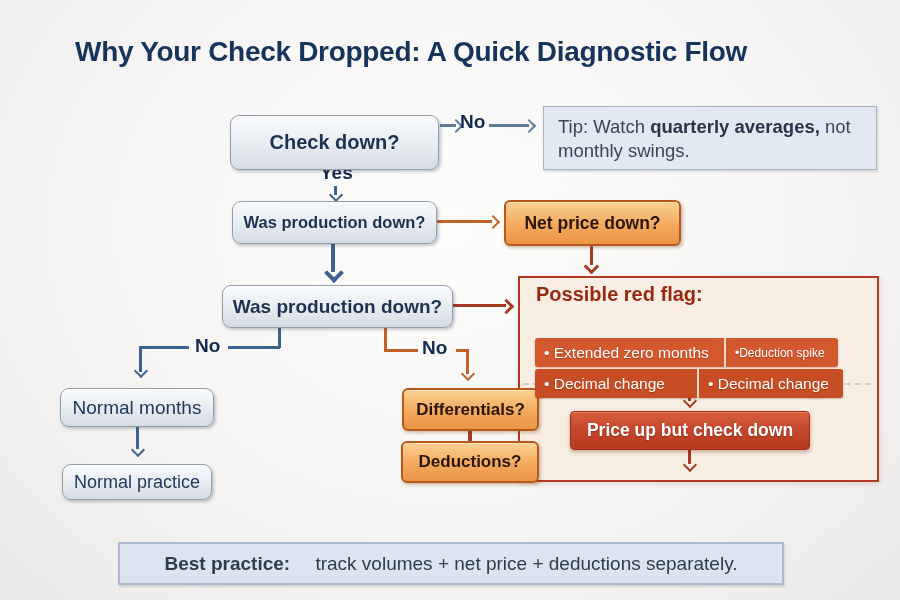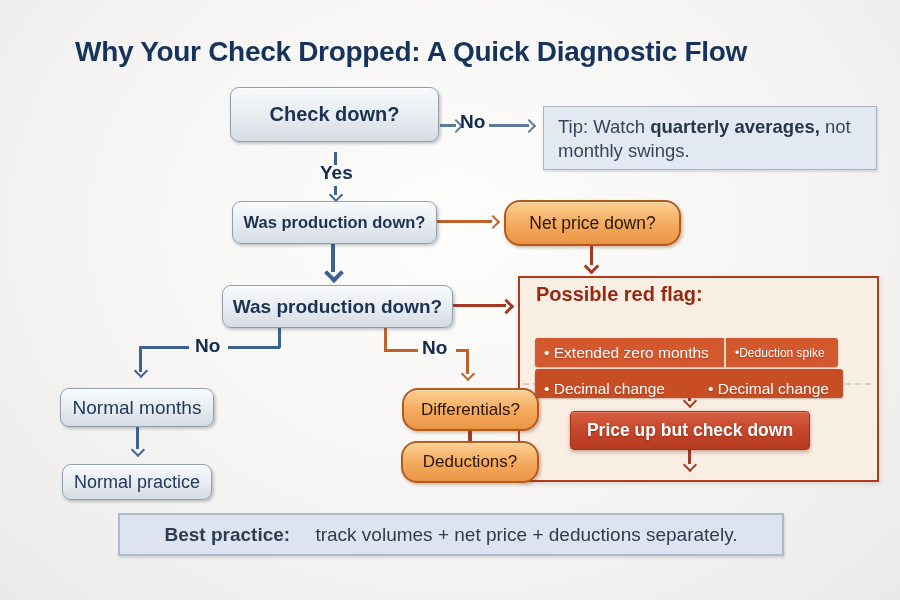--- a/index.html
+++ b/index.html
@@ -7,36 +7,36 @@
   .stage{position:relative;width:900px;height:600px;overflow:hidden;
          background:radial-gradient(ellipse at 50% 38%, #fdfdfc 0%, #f6f5f3 55%, #ebeae8 100%);}
   .abs{position:absolute;}
   .title{left:75px;top:36px;font-size:28px;font-weight:bold;color:#16335c;letter-spacing:-0.3px;}
   
   .box{position:absolute;display:flex;align-items:center;justify-content:center;text-align:center;}
   .box-gray{border-radius:9px;border:1.5px solid #939eab;color:#1d3150;font-weight:bold;
     background:linear-gradient(180deg,#f8fafc 0%,#e8edf2 50%,#d6dce3 100%);
     box-shadow:1.5px 2px 3px rgba(60,70,90,.28), inset 0 1px 0 rgba(255,255,255,.9);}
   .box-gray.lite{font-weight:normal;color:#22395c;}
-  .box-orange{border-radius:16px;border:2px solid #b55a1d;color:#2a1507;font-weight:normal;
+  .box-orange{border-radius:6px;border:2px solid #b55a1d;color:#2a1507;font-weight:bold;
     background:linear-gradient(180deg,#fbd093 0%,#f3a95c 55%,#ec9446 100%);
     box-shadow:1.5px 2px 3px rgba(120,60,10,.3), inset 0 1px 0 rgba(255,235,200,.7);}
   .tipbox{background:#e3e9f2;border:1.5px solid #a7b3c3;color:#39465a;font-size:18.5px;line-height:1.32;
     padding:8px 14px;box-shadow:1px 1.5px 2px rgba(80,90,110,.18);}
   .tipbox b{color:#273649;}
   .footerbar{display:flex;align-items:center;justify-content:center;background:#dde4ef;border:2px solid #abbacd;
     color:#2c3d52;font-size:19px;box-shadow:1px 1.5px 2px rgba(80,90,110,.18);}
   .panel{background:#f9eee4;border:2px solid #b13a20;box-shadow:1px 2px 5px rgba(120,40,20,.15);}
   .panel-header{font-size:20px;font-weight:bold;color:#96290f;}
   .flagrow{position:absolute;display:flex;align-items:stretch;border-radius:3px;color:#fff;
     box-shadow:0 1px 2px rgba(100,30,0,.3);margin-top:24px;}
   .flagrow .cell{display:flex;align-items:center;padding-left:9px;text-shadow:0 1px 1px rgba(110,25,0,.4);}
   .flagrow .divider{width:2px;background:#f3d9c2;}
   .row1{background:#d4582e;}
-  .row2{background:#c74e24;align-items:flex-end;}
+  .row2{background:#c74e24;}
   .btn-red{border-radius:4px;border:1px solid #9e3018;color:#fff;font-weight:bold;
     display:flex;align-items:center;justify-content:center;text-shadow:0 1px 2px rgba(90,15,0,.45);
     background:linear-gradient(180deg,#d85f41 0%,#c7482c 45%,#b53a20 100%);
     box-shadow:0 2px 4px rgba(100,20,0,.35), inset 0 1px 0 rgba(255,180,150,.4);}
   .lbl{position:absolute;font-weight:bold;color:#132a4e;font-size:19px;}
   
   .ln{position:absolute;}
   .chev{position:absolute;width:8px;height:8px;border:0 solid;background:transparent;transform:rotate(45deg);}
   .chev.d{border-right-width:2.5px;border-bottom-width:2.5px;}
   .chev.r{border-top-width:2.5px;border-right-width:2.5px;}
@@ -98,21 +98,21 @@
   <div class="ln red-bg" style="left:688px;top:450px;width:2.5px;height:14px;"></div>
   <div class="chev d red-bd" style="left:685px;top:460px;"></div>
 
   <div class="abs title">Why Your Check Dropped: A Quick Diagnostic Flow</div>
 
   <div class="lbl" style="left:460px;top:111px;">No</div>
   <div class="lbl" style="left:320px;top:162px;">Yes</div>
   <div class="lbl" style="left:195px;top:335px;">No</div>
   <div class="lbl" style="left:422px;top:337px;">No</div>
 
-  <div class="box box-gray" style="left:230px;top:87px;width:207px;height:53px;font-size:20px;">
+  <div class="box box-gray" style="left:230px;top:115px;width:207px;height:53px;font-size:20px;">
     <span>Check down?</span>
   </div>
 
   <div class="abs tipbox" style="left:543px;top:106px;width:304px;height:46px;">
     <span>Tip: Watch </span><b>quarterly averages,</b><span> not monthly swings.</span>
   </div>
 
   <div class="box box-gray" style="left:232px;top:201px;width:203px;height:41px;font-size:16.5px;">
     <span>Was production down?</span>
   </div>
@@ -152,18 +152,18 @@
   <div class="flagrow row2" style="left:535px;top:345px;width:308px;height:29px;">
     <div class="cell" style="width:153px;font-size:15.5px;">• Decimal change</div>
     <div class="divider"></div>
     <div class="cell" style="flex:1;font-size:15.5px;">• Decimal change</div>
   </div>
 
   <div class="abs btn-red" style="left:570px;top:411px;width:238px;height:37px;font-size:17.5px;">
     <span>Price up but check down</span>
   </div>
 
-  <div class="abs footerbar" style="left:118px;top:513px;width:662px;height:39px;gap:20px;">
+  <div class="abs footerbar" style="left:118px;top:542px;width:662px;height:39px;gap:20px;">
     <span style="font-weight:bold;">Best practice:</span>
       <span style="white-space:pre;"> track volumes + net price + deductions separately.</span>
   </div>
 
 </div>
 
 </body></html>

